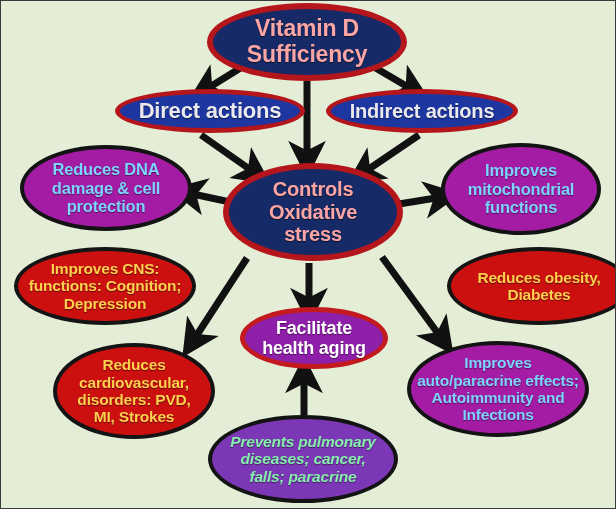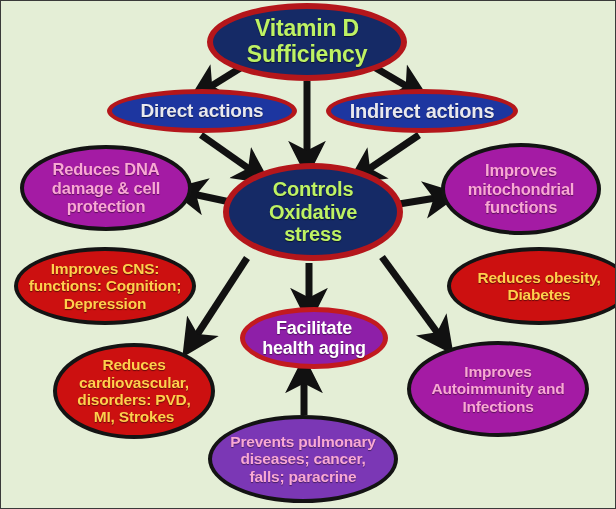--- a/index.html
+++ b/index.html
@@ -19,36 +19,36 @@
     text-align:center;
     border-radius:50%;
     box-sizing:border-box;
     font-weight:bold;
     line-height:1.12;
     letter-spacing:-0.2px;
     z-index:3;
   }
   .node span{display:block;width:100%;padding:0 6px;box-sizing:border-box;}
   
-  .navy-red{background:#152a66;border:6px solid #b4161b;color:#bef264;
+  .navy-red{background:#152a66;border:6px solid #b4161b;color:#fca5a5;
             text-shadow:0 1px 1px rgba(0,0,0,.55);}
   .blue-red{background:#1d36a0;border:5px solid #b4161b;color:#e9e9ee;
             text-shadow:0 1px 1px rgba(0,0,0,.5);}
-  .purple-black{background:#a41ba4;border:4px solid #131313;color:#f9a8d4;
+  .purple-black{background:#a41ba4;border:4px solid #131313;color:#7dd3fc;
             text-shadow:0 1px 1px rgba(0,0,0,.45);}
   .red-black{background:#cc1010;border:4px solid #141414;color:#ffcf4d;
             text-shadow:0 1px 1px rgba(0,0,0,.5);}
-  .violet-black{background:#7b37b5;border:4px solid #131313;color:#f9a8d4;
-            text-shadow:0 1px 1px rgba(0,0,0,.45);}
+  .violet-black{background:#7b37b5;border:4px solid #131313;color:#86efac;
+            text-shadow:0 1px 1px rgba(0,0,0,.45);font-style:italic;}
   .purple-red{background:#8e1fa8;border:5px solid #c21a1f;color:#ffffff;
             text-shadow:0 1px 1px rgba(0,0,0,.45);}
 
   
   #n-vitd      {left:206px;top:2px;  width:200px;height:78px; font-size:23px;}
-  #n-direct    {left:106px;top:88px; width:190px;height:44px; font-size:19px;}
+  #n-direct    {left:114px;top:88px; width:190px;height:44px; font-size:22px;}
   #n-indirect  {left:325px;top:88px; width:192px;height:44px; font-size:20px;}
   #n-controls  {left:222px;top:162px;width:180px;height:98px; font-size:20px;}
   #n-dna       {left:19px; top:144px;width:172px;height:86px; font-size:16.5px;}
   #n-mito      {left:440px;top:142px;width:160px;height:92px; font-size:16.5px;}
   #n-cns       {left:13px; top:246px;width:182px;height:78px; font-size:15.5px;}
   #n-obesity   {left:446px;top:246px;width:184px;height:78px; font-size:15.5px;}
   #n-facilitate{left:239px;top:306px;width:148px;height:62px; font-size:18px;}
   #n-cardio    {left:52px; top:342px;width:162px;height:96px; font-size:15.5px;}
   #n-auto      {left:406px;top:340px;width:182px;height:96px; font-size:15.5px;}
   #n-pulm      {left:207px;top:414px;width:190px;height:88px; font-size:15.5px;}
@@ -146,20 +146,21 @@
       <span>
         <div>Reduces</div>
         <div>cardiovascular,</div>
         <div>disorders: PVD,</div>
         <div>MI, Strokes</div>
       </span>
     </div>
   <div class="node purple-black" id="n-auto">
       <span>
         <div>Improves</div>
+        <div>auto/paracrine effects;</div>
         <div>Autoimmunity and</div>
         <div>Infections</div>
       </span>
     </div>
   <div class="node violet-black" id="n-pulm">
       <span>
         <div>Prevents pulmonary</div>
         <div>diseases; cancer,</div>
         <div>falls; paracrine</div>
       </span>

